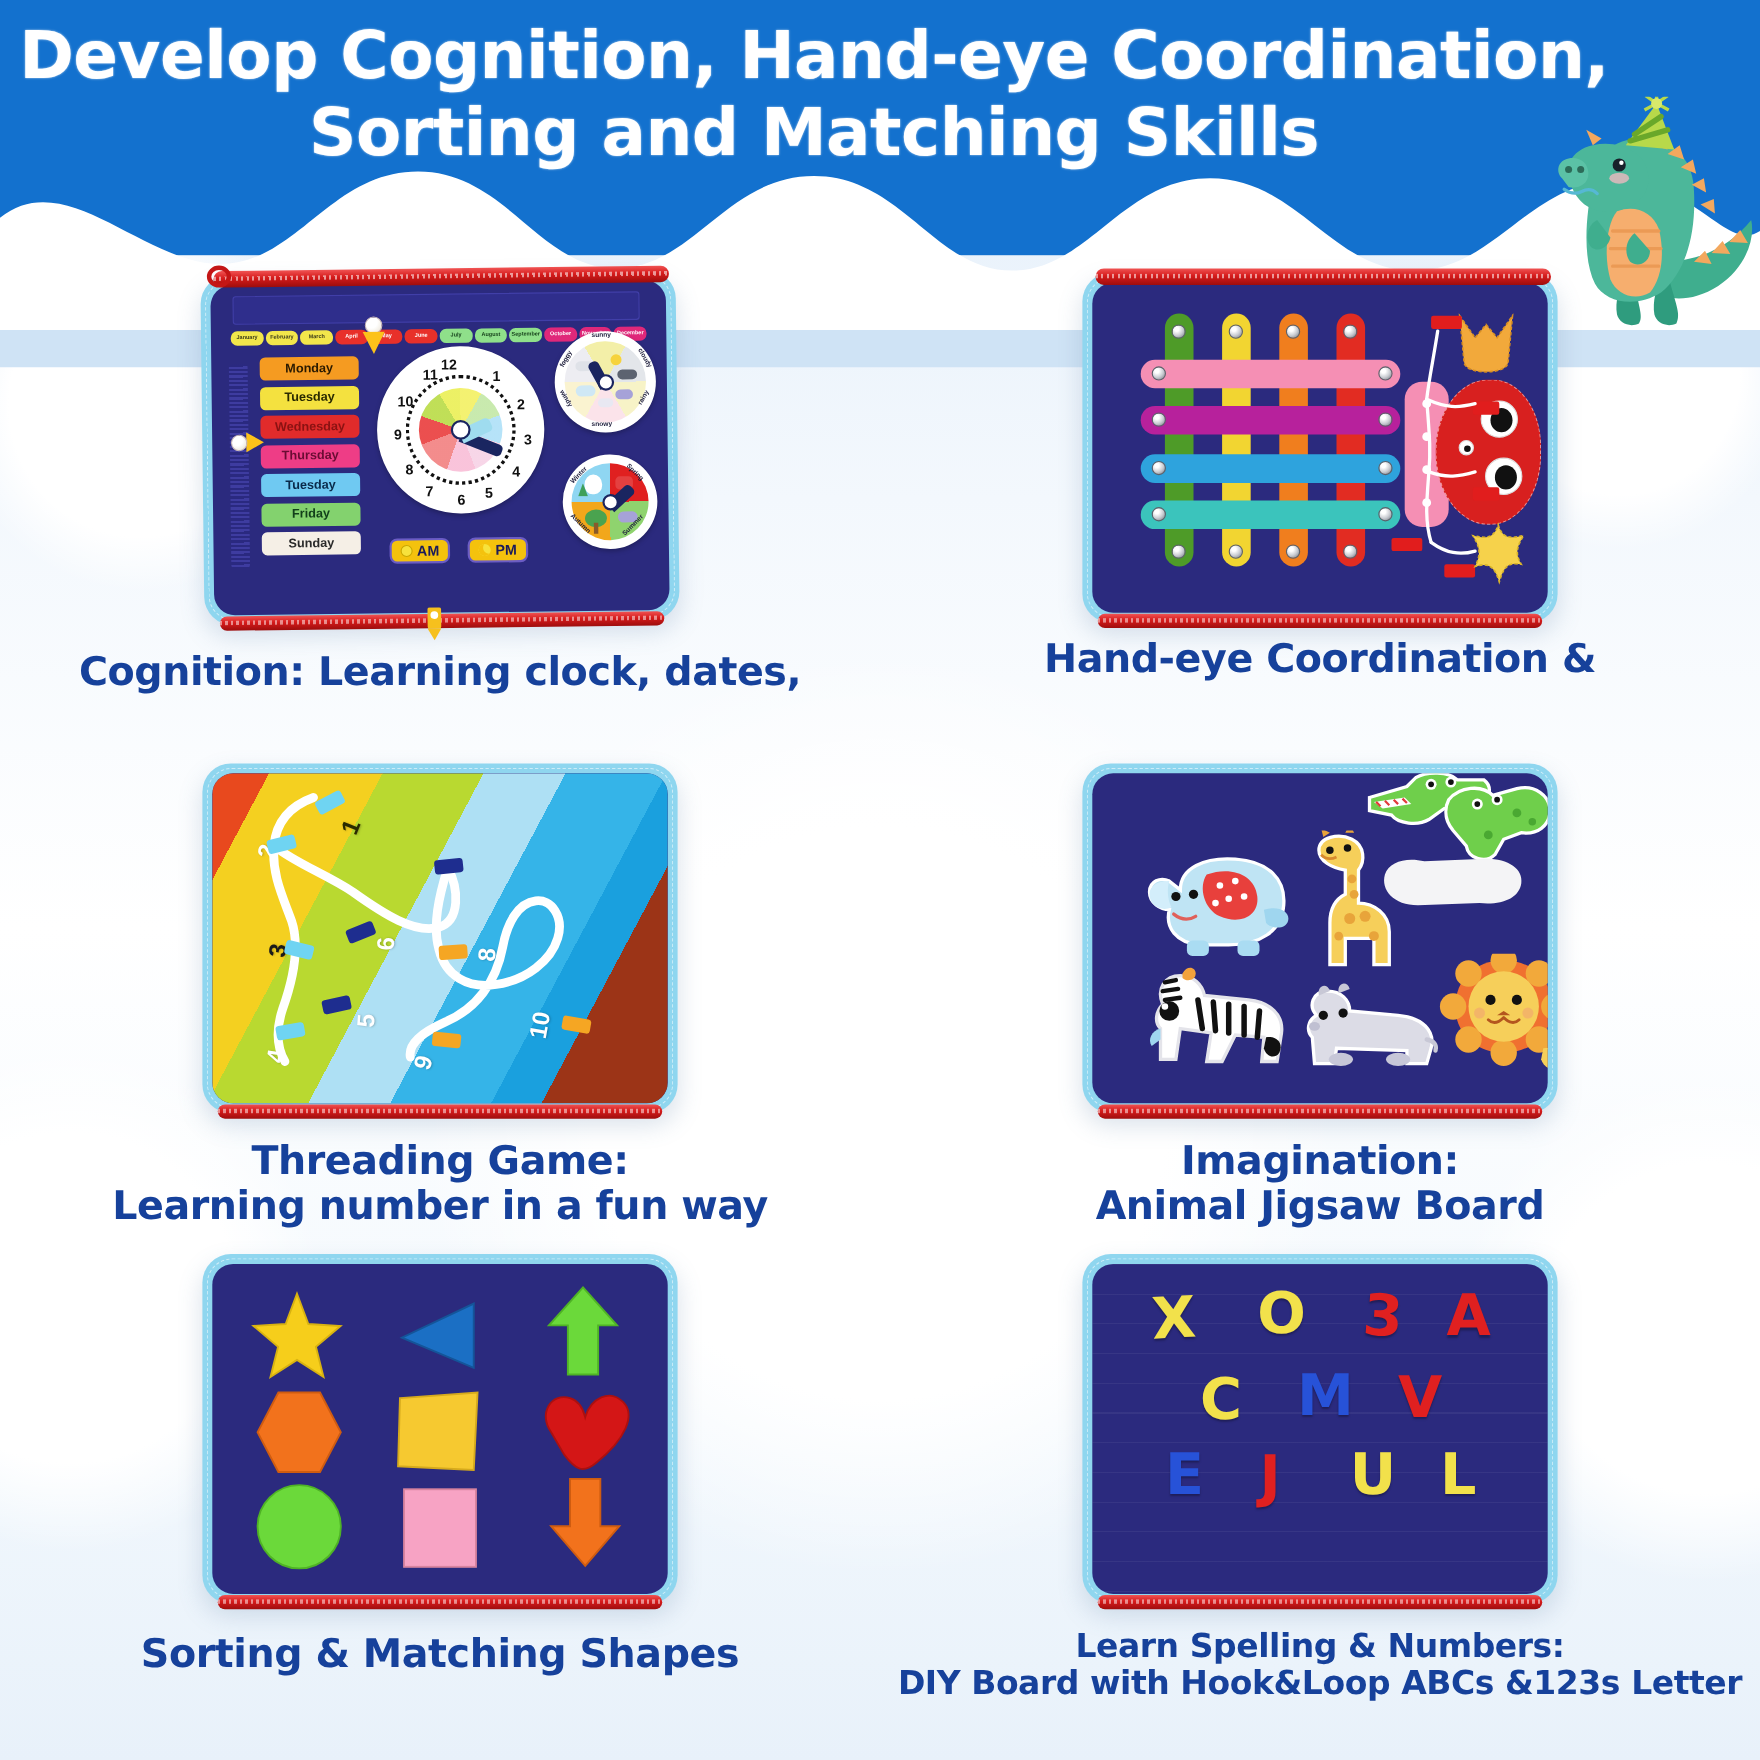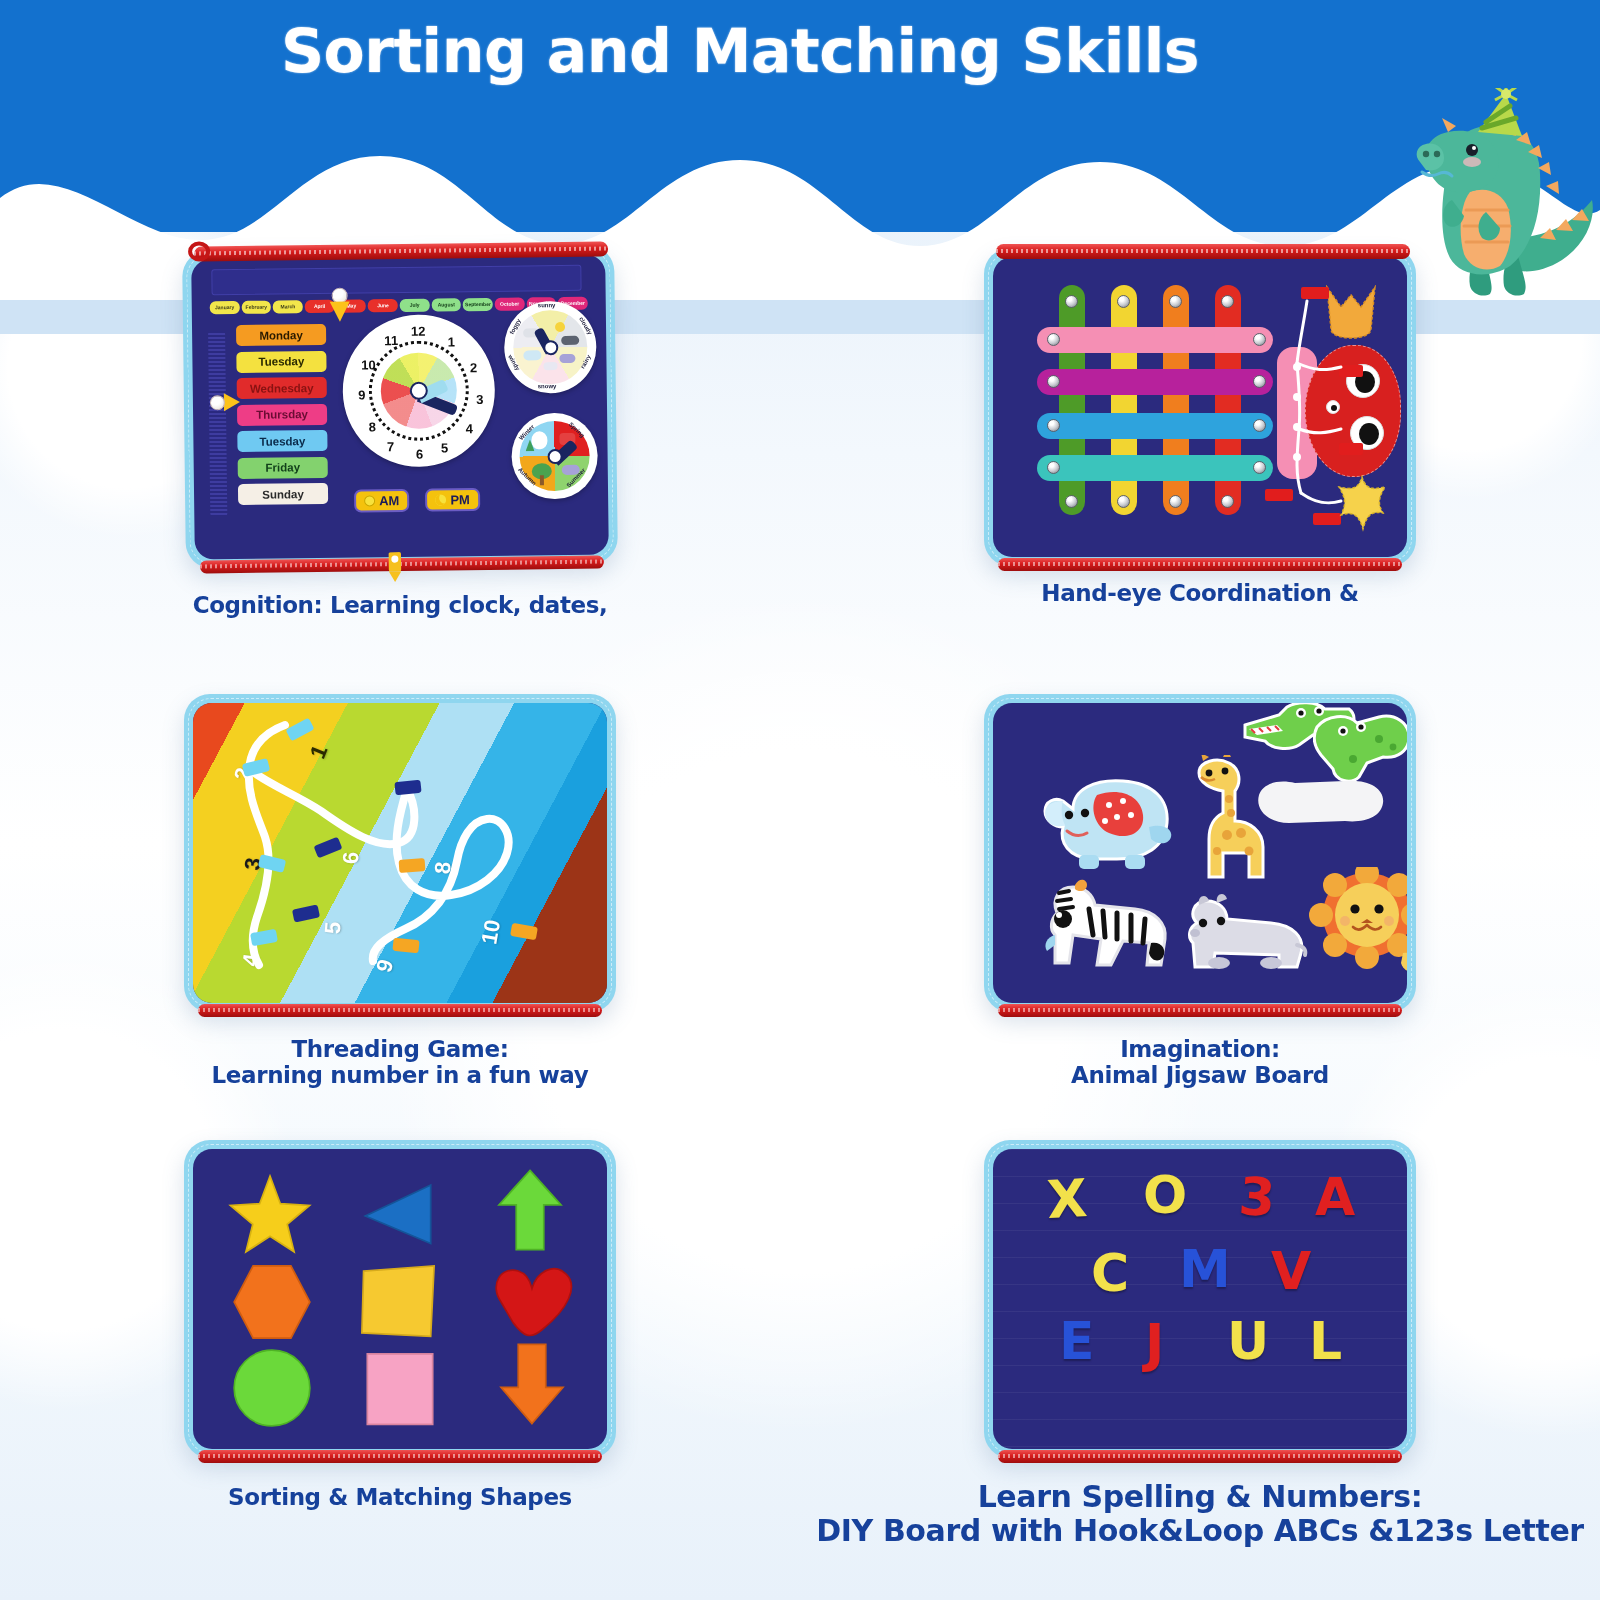--- a/index.html
+++ b/index.html
@@ -57,21 +57,21 @@
   .cell.c2 { left:0;   top:446px; }
   .cell.c3 { left:800px; top:446px;text-decoration:underline; }
   .cell.c4 { left:0;   top:892px; }
   .cell.c5 { left:800px; top:892px; }
 
   .photo-wrap { position:absolute; left:50%; transform:translateX(-50%); top:16px; }
 
   
   .caption {
     position:absolute; left:0; width:800px; text-align:center;
-    color:#16419B; font-weight:bold; font-size:23px; line-height:1.13;
+    color:#16419B; font-weight:bold; font-size:36px; line-height:1.13;
     font-family:"DejaVu Sans", sans-serif;
     letter-spacing:-0.4px;
   }
   .caption .cl { display:block; white-space:nowrap; }
 
   
   .board {
     position:relative; width:432px; height:318px;
     border-radius:26px;
     background:#8fd6ef;
@@ -251,20 +251,21 @@
     text-shadow:0 2px 2px rgba(0,0,0,.3);
   }
 </style>
 </head>
 <body>
 
 <div id="page-bg"></div>
 
 <div id="header-band">
   <h1 id="header-title">
+    <span class="l1">Develop Cognition, Hand-eye Coordination,</span>
     <span class="l2">Sorting and Matching Skills</span>
   </h1>
 </div>
 
 <svg id="header-wave2" viewBox="0 0 1600 170" preserveAspectRatio="none">
   <path d="M0,58 C60,10 130,100 200,100 C270,100 300,16 380,16 C460,16 490,104 560,104 C630,104 660,20 740,20 C820,20 850,106 920,106 C990,106 1020,22 1100,22 C1180,22 1210,106 1285,106 C1360,106 1390,24 1470,24 C1540,24 1570,90 1600,70 L1600,170 L0,170 Z" fill="#cfe3f5"></path>
 </svg>
 <svg id="header-wave" viewBox="0 0 1600 150" preserveAspectRatio="none">
   <path d="M0,48 C60,0 130,90 200,90 C270,90 300,6 380,6 C460,6 490,94 560,94 C630,94 660,10 740,10 C820,10 850,96 920,96 C990,96 1020,12 1100,12 C1180,12 1210,96 1285,96 C1360,96 1390,14 1470,14 C1540,14 1570,80 1600,60 L1600,150 L0,150 Z" fill="#ffffff"></path>
 </svg>
@@ -389,21 +390,21 @@
               </div>
             <div class="day" style="background:#F5EFE6;color:#2a2a2a">
                 <span>Sunday</span>
               </div>
           </div>
 
           <div class="clock">
             <div class="clock-color"></div>
             <div class="clock-ring"></div>
 
-            <div class="num" style="left:65px;top:5px">
+            <div class="num" style="left:55px;top:5px">
               <span class="shape" style="background:#F4E13F;border-radius:3px"></span>
               <span>12</span>
             </div>
             <div class="num" style="left:98px;top:16px">
               <span class="shape" style="background:#F6D7E2;border-radius:50%"></span>
               <span>1</span>
             </div>
             <div class="num" style="left:120px;top:42px">
               <svg class="shape" viewBox="0 0 24 24">
                   <path d="M12,22 C4,15 2,10 5,6 C8,2 12,6 12,8 C12,6 16,2 19,6 C22,10 20,15 12,22Z" fill="#E22C22"></path>

